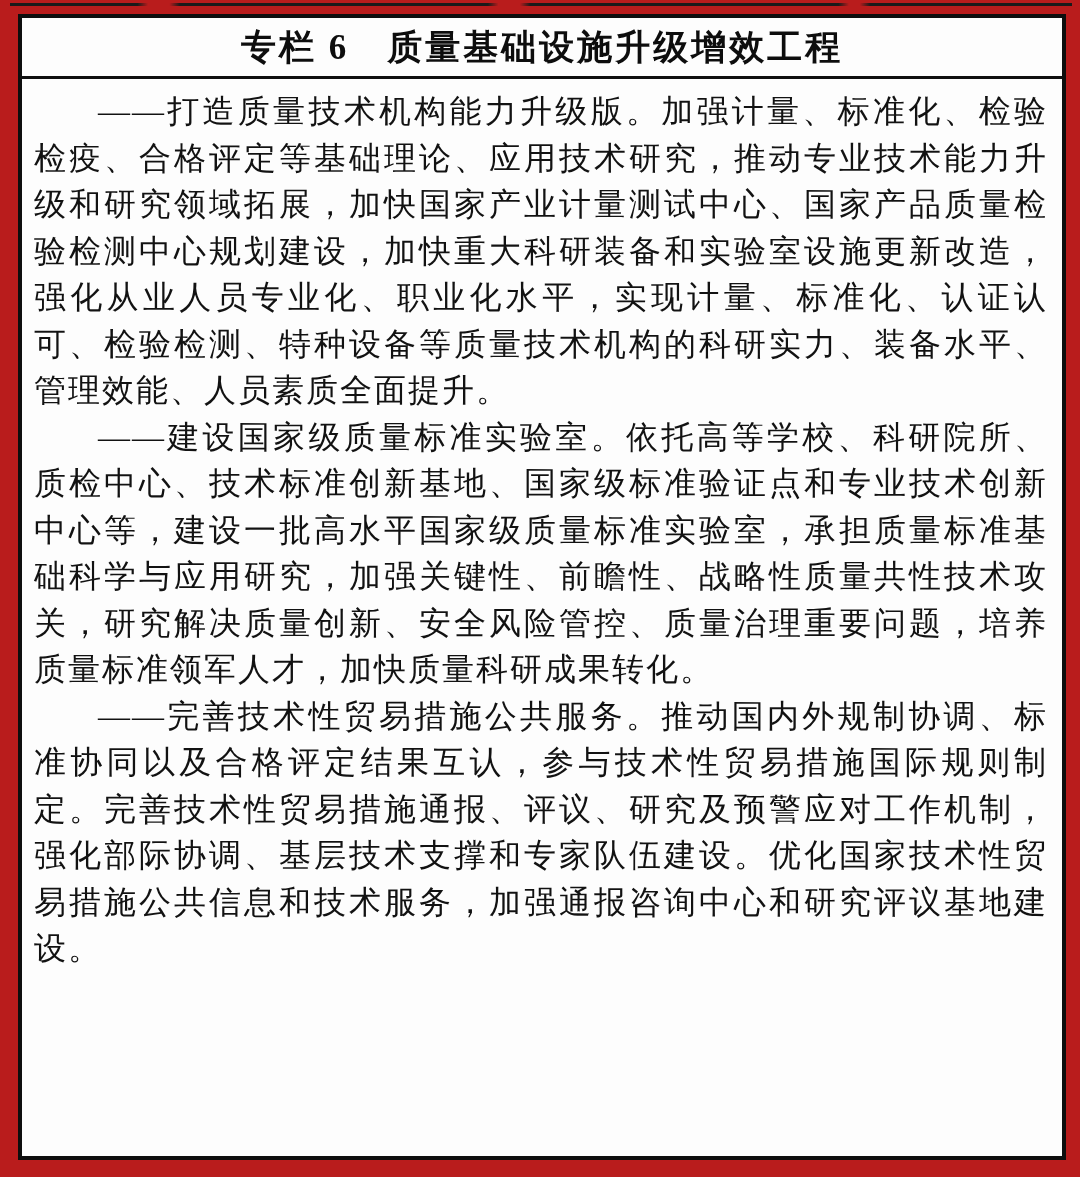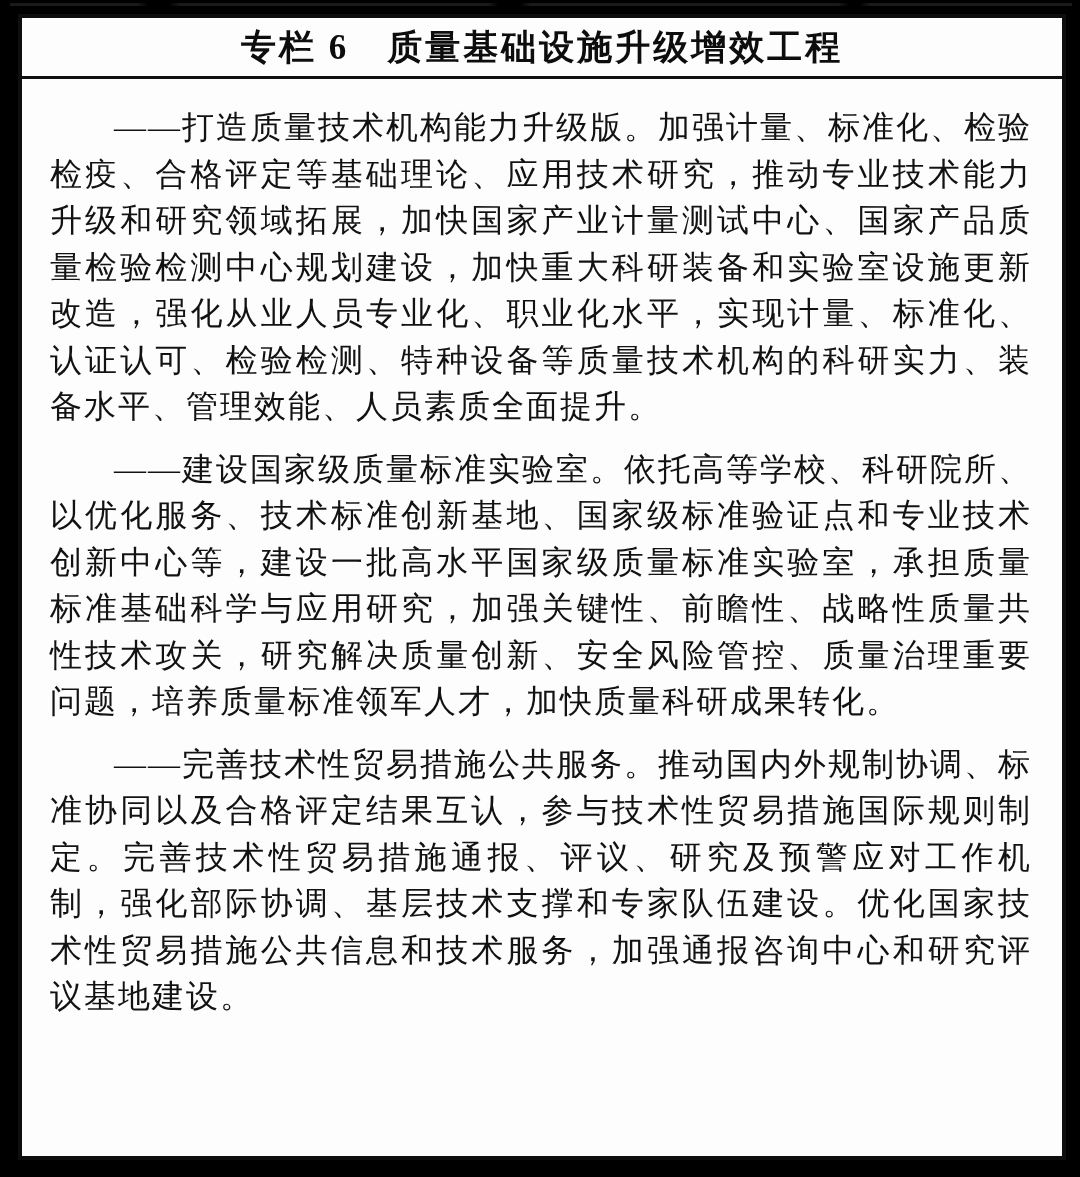--- a/index.html
+++ b/index.html
@@ -4,21 +4,21 @@
 <style>
   html, body {
     margin: 0;
     padding: 0;
     background: #ffffff;
   }
   .page {
     position: relative;
     width: 1080px;
     height: 1177px;
-    background: #000000;
+    background: #b91c1c;
     font-family: "Liberation Serif", serif;
     color: #141414;
     overflow: hidden;
   }
   
   .scan-artifact {
     position: absolute;
     top: 3px;
     left: 10px;
     width: 1062px;
@@ -63,31 +63,31 @@
     font-size: 32px;
     line-height: 46.5px;
     text-align: justify;
     text-justify: inter-character;
     text-align-last: left;
     letter-spacing: 2px;
     color: #121212;
     overflow: hidden;
   }
   .callout-body p.para {
-    margin: 16px;
+    margin: 0;
     text-indent: 2em;
   }
 </style>
 </head>
 <body>
 
 <div class="page">
   <div class="scan-artifact"></div>
   <div class="callout-box">
     <div class="callout-title">专栏 6　质量基础设施升级增效工程</div>
     <div class="callout-divider"></div>
     <div class="callout-body">
       <p class="para">——打造质量技术机构能力升级版。加强计量、标准化、检验检疫、合格评定等基础理论、应用技术研究，推动专业技术能力升级和研究领域拓展，加快国家产业计量测试中心、国家产品质量检验检测中心规划建设，加快重大科研装备和实验室设施更新改造，强化从业人员专业化、职业化水平，实现计量、标准化、认证认可、检验检测、特种设备等质量技术机构的科研实力、装备水平、管理效能、人员素质全面提升。</p>
-      <p class="para">——建设国家级质量标准实验室。依托高等学校、科研院所、以优化服务、技术标准创新基地、国家级标准验证点和专业技术创新中心等，建设一批高水平国家级质量标准实验室，承担质量标准基础科学与应用研究，加强关键性、前瞻性、战略性质量共性技术攻关，研究解决质量创新、安全风险管控、质量治理重要问题，培养质量标准领军人才，加快质量科研成果转化。</p>
+      <p class="para">——建设国家级质量标准实验室。依托高等学校、科研院所、质检中心、技术标准创新基地、国家级标准验证点和专业技术创新中心等，建设一批高水平国家级质量标准实验室，承担质量标准基础科学与应用研究，加强关键性、前瞻性、战略性质量共性技术攻关，研究解决质量创新、安全风险管控、质量治理重要问题，培养质量标准领军人才，加快质量科研成果转化。</p>
       <p class="para">——完善技术性贸易措施公共服务。推动国内外规制协调、标准协同以及合格评定结果互认，参与技术性贸易措施国际规则制定。完善技术性贸易措施通报、评议、研究及预警应对工作机制，强化部际协调、基层技术支撑和专家队伍建设。优化国家技术性贸易措施公共信息和技术服务，加强通报咨询中心和研究评议基地建设。</p>
     </div>
   </div>
 </div>
 
 </body></html>

